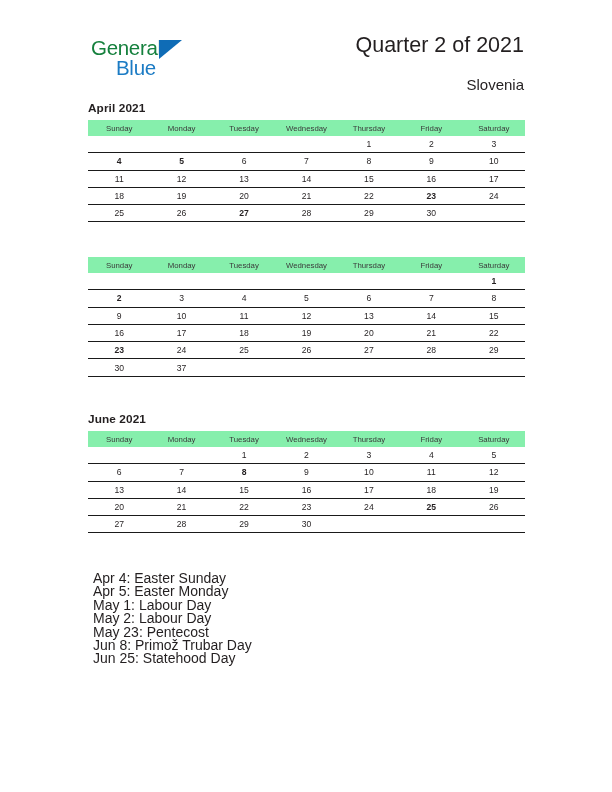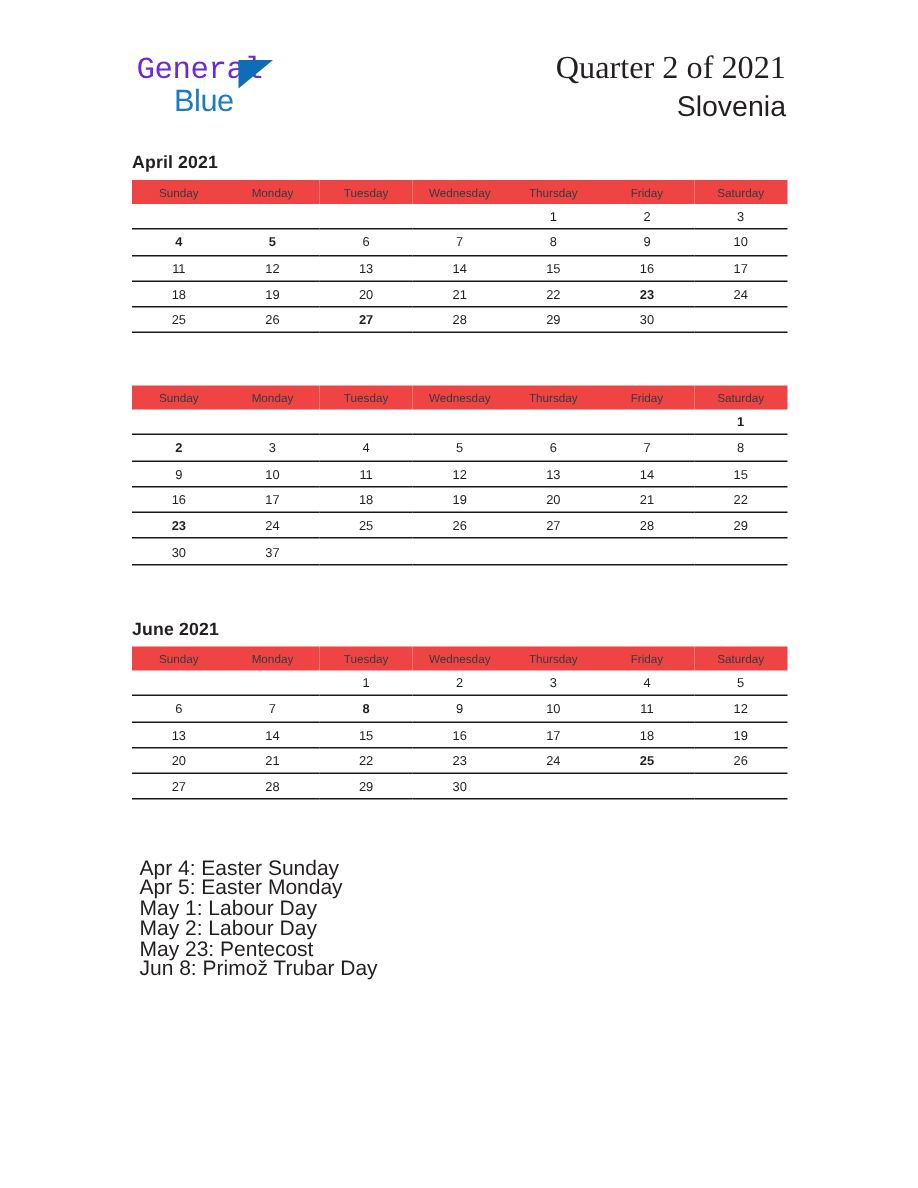--- a/index.html
+++ b/index.html
@@ -30,22 +30,22 @@
     top: 36px;
     width: 110px;
     height: 42px;
   }
   .logo-general {
     position: absolute;
     left: 0;
     top: 0;
     font-size: 20.5px;
     letter-spacing: -0.3px;
-    color: #6d28d9;
-    font-family: Liberation Mono, monospace;
+    color: #15803d;
+    font-family: Liberation Sans, sans-serif;
   }
   .logo-triangle {
     position: absolute;
     left: 68px;
     top: 3.5px;
     width: 0;
     height: 0;
     border-left: 23px solid #0f6cb6;
     border-bottom: 19px solid transparent;
   }
@@ -63,27 +63,26 @@
     position: absolute;
     right: 88px;
     top: 33px;
     text-align: right;
   }
   .quarter-title {
     font-size: 21.5px;
     color: #231f20;
     line-height: 1.15;
     white-space: nowrap;
-    font-family: Liberation Serif, serif;
   }
   .country-title {
-    font-size: 19px;
+    font-size: 15px;
     color: #231f20;
     line-height: 1.35;
-    margin-top: 1px;
+    margin-top: 17px;
     white-space: nowrap;
   }
 
   
   .month {
     position: absolute;
     left: 88px;
     width: 437px;
   }
   #month-0 { top: 101px; }
@@ -97,21 +96,21 @@
     margin-bottom: 5px;
     letter-spacing: 0.1px;
   }
 
   table.cal {
     border-collapse: collapse;
     width: 437px;
     table-layout: fixed;
   }
   table.cal th {
-    background: #ef4444;
+    background: #86efac;
     font-size: 7.8px;
     font-weight: normal;
     color: #3a3a3a;
     text-align: center;
     height: 16px;
     padding: 0;
     border: none;
   }
   table.cal td {
     font-size: 8.6px;
@@ -365,13 +364,14 @@
     </table>
   </div>
 
 <div class="holiday-list">
     <div class="hl-item">Apr 4: Easter Sunday</div>
     <div class="hl-item">Apr 5: Easter Monday</div>
     <div class="hl-item">May 1: Labour Day</div>
     <div class="hl-item">May 2: Labour Day</div>
     <div class="hl-item">May 23: Pentecost</div>
     <div class="hl-item">Jun 8: Primož Trubar Day</div>
+    <div class="hl-item">Jun 25: Statehood Day</div>
   </div>
 
 </body></html>

